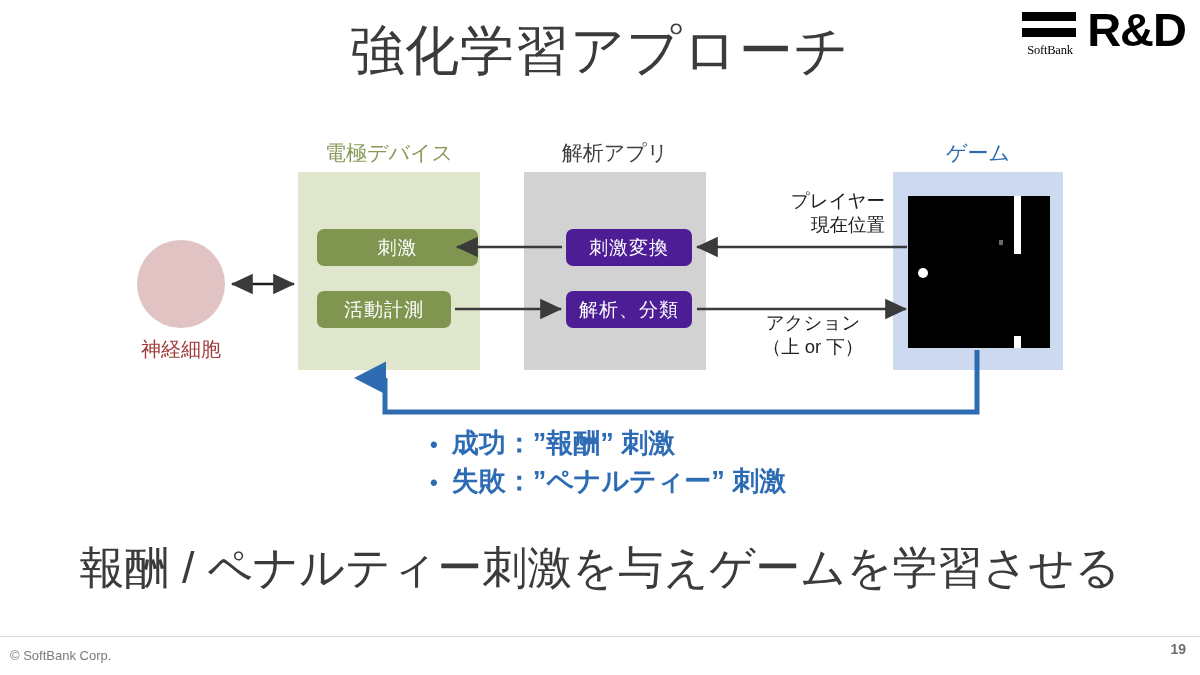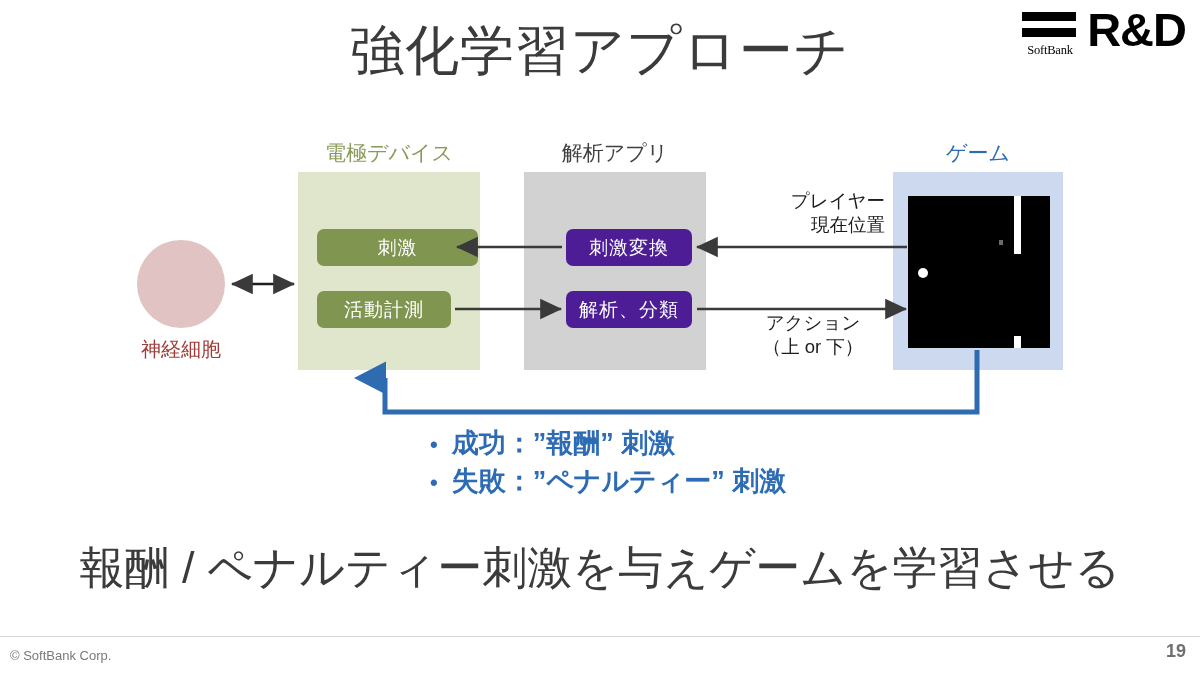--- a/index.html
+++ b/index.html
@@ -240,21 +240,21 @@
   .footer-copy {
     position: absolute;
     left: 10px; top: 648px;
     font-size: 13px;
     color: #7a7a7a;
     white-space: nowrap;
   }
   .footer-page {
     position: absolute;
     right: 14px; top: 641px;
-    font-size: 18px;
+    font-size: 14px;
     font-weight: bold;
     color: #6f6f6f;
   }
 </style>
 </head>
 <body>
 
 <div id="slide">
 
   <div class="slide-title">強化学習アプローチ</div>

